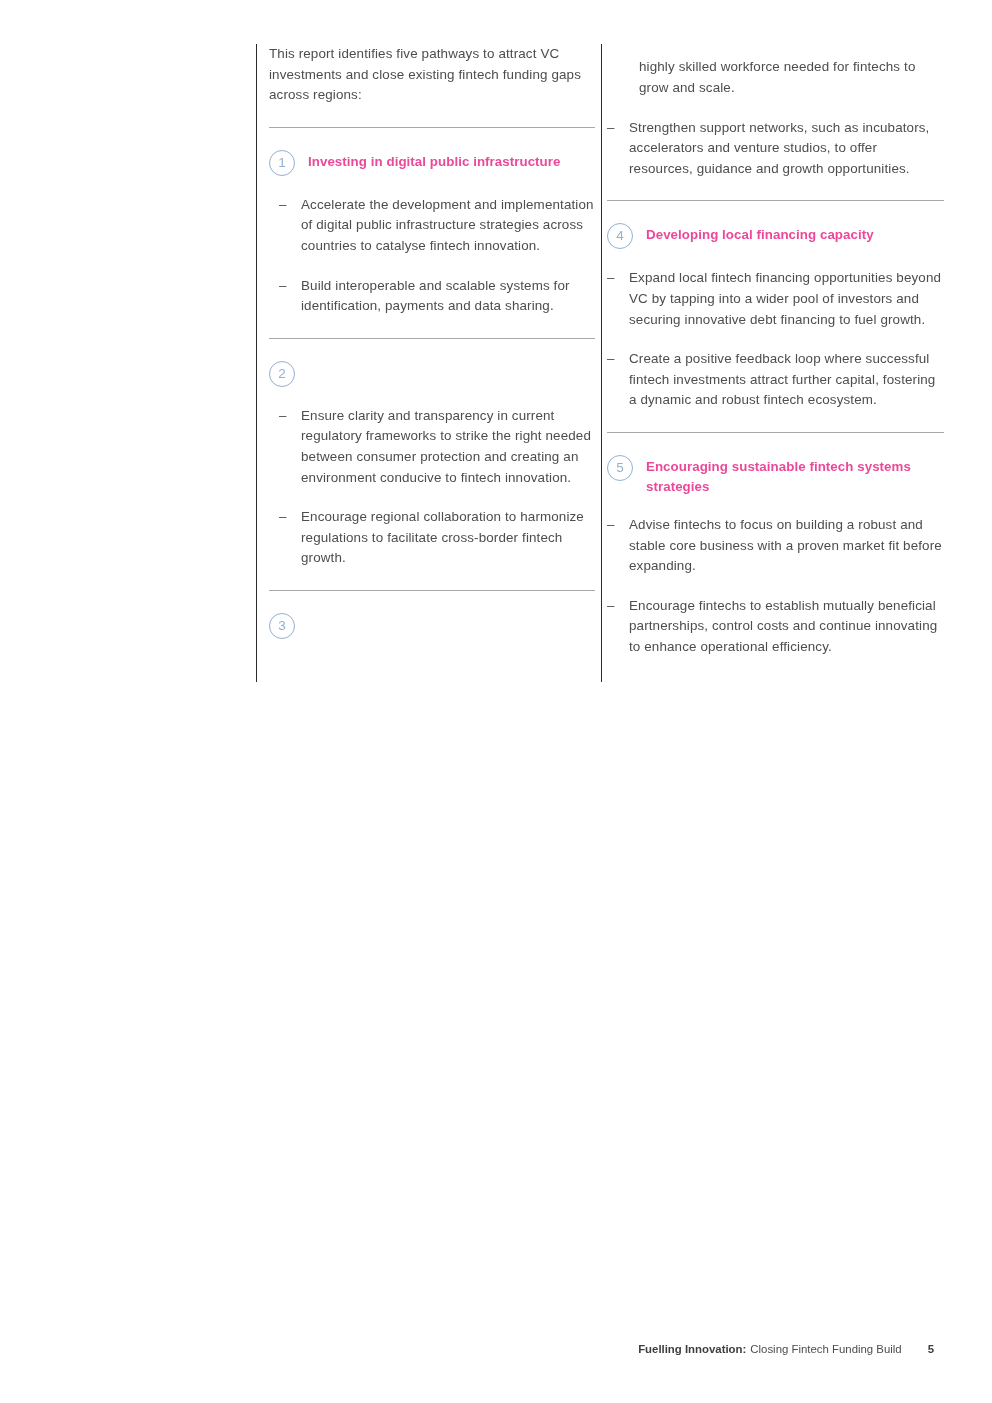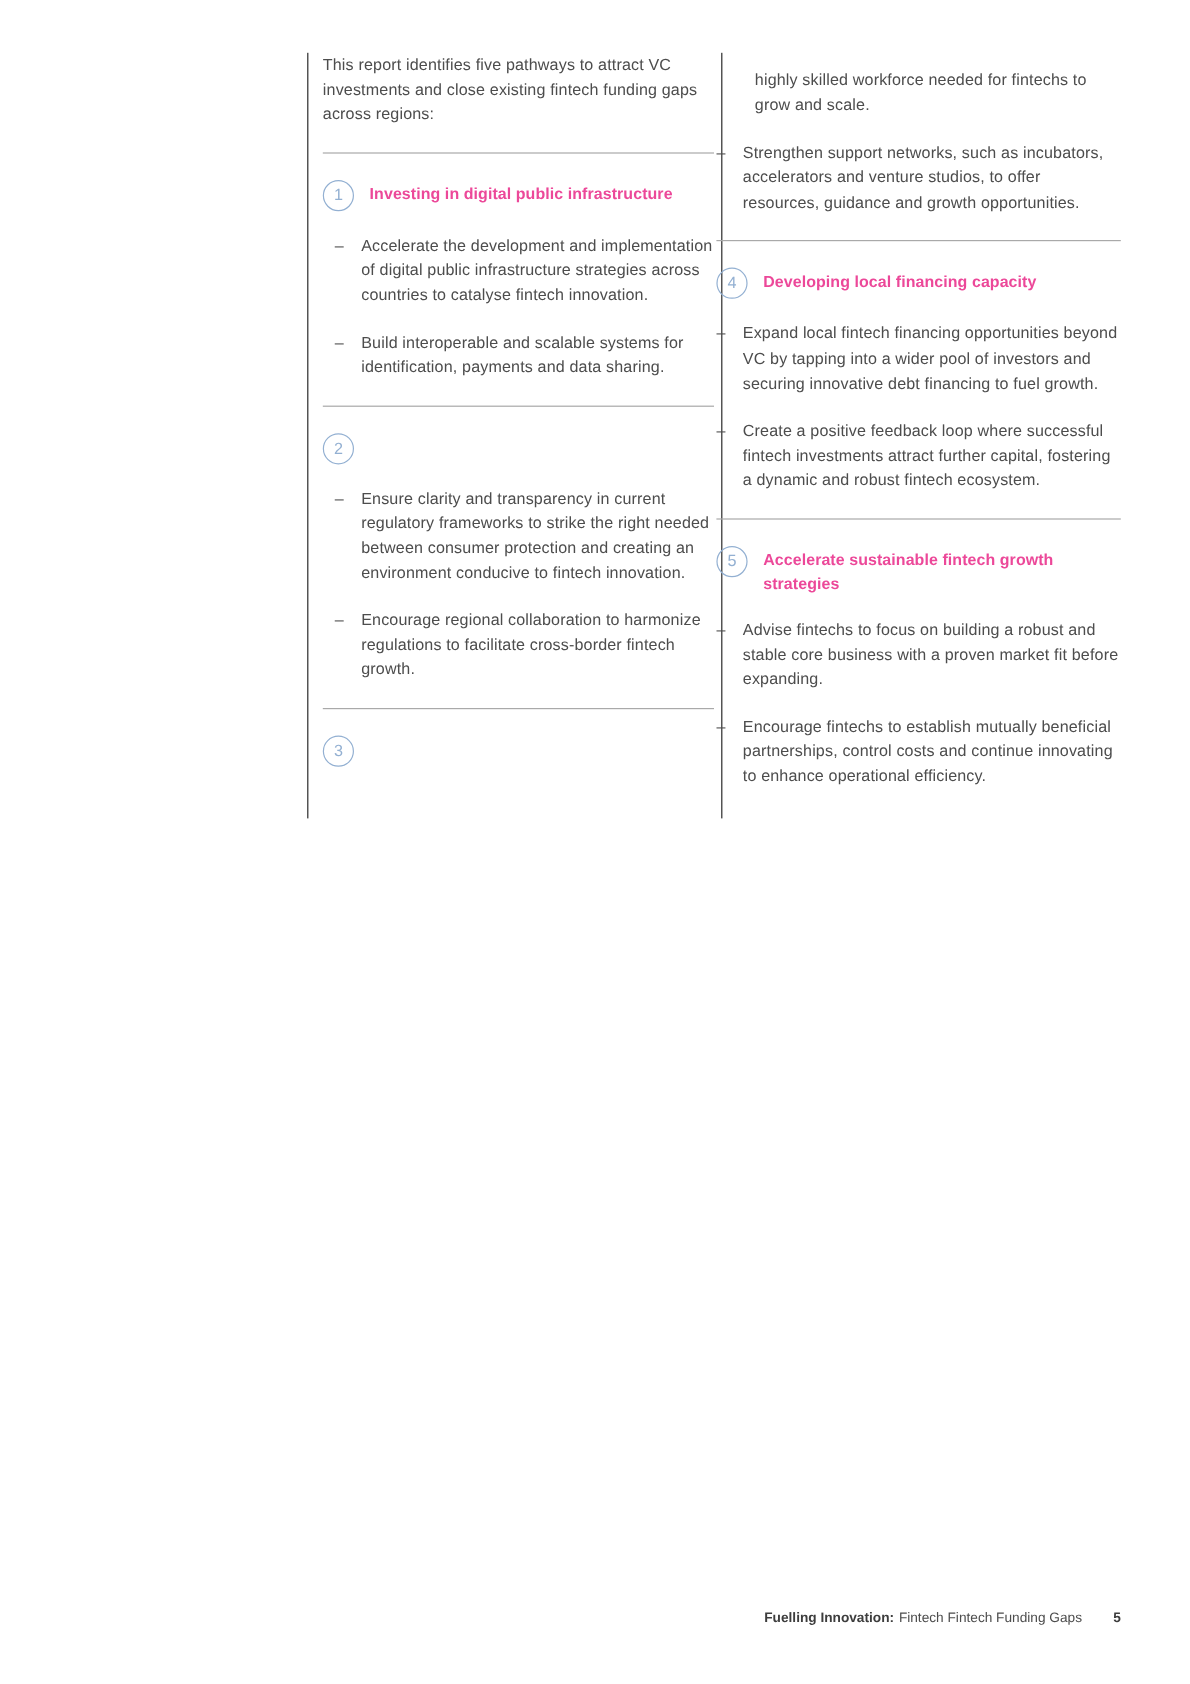--- a/index.html
+++ b/index.html
@@ -40,21 +40,21 @@
     height: 638px;
     border-left: 1.4px solid #2b2b2b;
     border-right: 1.4px solid #2b2b2b;
     overflow: hidden;
     box-sizing: border-box;
     padding-left: 12px;
     padding-right: 6px;
     margin-left: 28px;
   }
   .col-right {
-    left: 369px;
+    left: 379px;
     width: 337px;
     padding-left: 0;
     box-sizing: border-box;
   }
 
   
   .intro {
     font-size: 13.4px;
     line-height: 20.6px;
     color: #4d4d4d;
@@ -257,39 +257,39 @@
             <span class="bullet-text">Create a positive feedback loop where successful fintech investments attract further capital, fostering a dynamic and robust fintech ecosystem.</span>
           </li>
         </ul>
       </div>
 
       <hr class="rule right-rule">
 
       <div class="section">
         <div class="section-head">
           <div class="badge">5</div>
-          <div class="section-title">Accelerate sustainable fintech growth strategies</div>
+          <div class="section-title">Encouraging sustainable fintech systems strategies</div>
         </div>
         <ul class="bullets">
           <li class="bullet">
             <span class="bullet-dash">–</span>
             <span class="bullet-text">Advise fintechs to focus on building a robust and stable core business with a proven market fit before expanding.</span>
           </li>
           <li class="bullet">
             <span class="bullet-dash">–</span>
             <span class="bullet-text">Encourage fintechs to establish mutually beneficial partnerships, control costs and continue innovating to enhance operational efficiency.</span>
           </li>
         </ul>
       </div>
 
     </div>
 
   </div>
 
   <div class="footer">
     <span class="footer-inner">
       <span class="footer-title-bold">Fuelling Innovation:</span>
-      <span class="footer-title-rest">Fintech Fintech Funding Gaps</span>
+      <span class="footer-title-rest">Closing Fintech Funding Build</span>
       <span class="footer-page">5</span>
     </span>
   </div>
 
 </div>
 
 </body></html>

